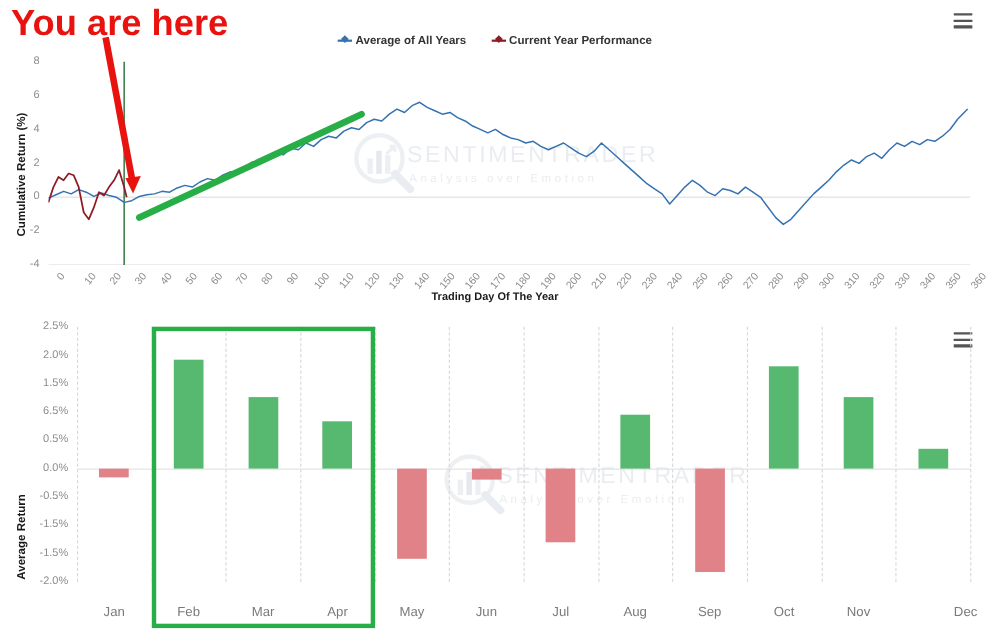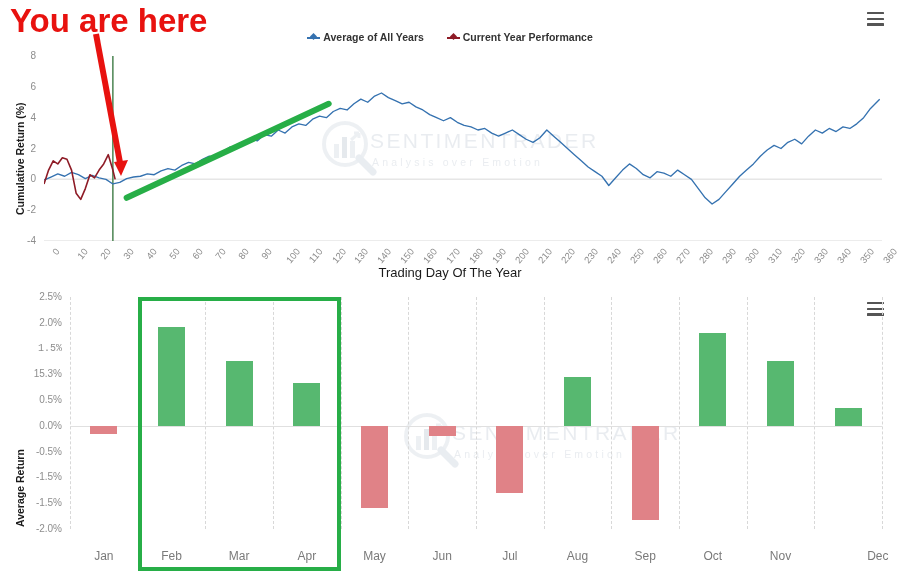--- a/index.html
+++ b/index.html
@@ -37,21 +37,21 @@
     background: currentColor; transform: rotate(45deg);
   }
 
   .hamburger { position: absolute; width: 17px; height: 14px; cursor: pointer; }
   .hamburger i {
     display:block; height: 2.4px; background: #555; margin-bottom: 3.3px;
     border-radius: .5px;
   }
   .hamburger i:last-child { margin-bottom: 0; }
 
-  .axis-title { position:absolute; font-size: 13px; font-weight: normal; color:#1a1a1a; }
+  .axis-title { position:absolute; font-size: 10px; font-weight: bold; color:#1a1a1a; }
   .ylabel-rot {
     position:absolute; font-size: 10.5px; font-weight: bold; color:#1a1a1a;
     transform-origin: 0 0; transform: rotate(-90deg); white-space: nowrap;
   }
   .ytick {
     position:absolute; font-size: 10px; color: #8d8d8d; text-align: right;
     white-space: nowrap;
   }
   .xtick-rot {
     position:absolute; font-size: 9.5px; color: #8d8d8d; white-space: nowrap;
@@ -239,22 +239,22 @@
         <div style="position: absolute; left: 426.3px; width: 27.0667px; top: 128.889px; height: 67.0222px; background: rgb(224, 130, 135);"></div>
         <div style="position: absolute; left: 493.967px; width: 27.0667px; top: 79.9111px; height: 48.9778px; background: rgb(87, 184, 112);"></div>
         <div style="position: absolute; left: 561.633px; width: 27.0667px; top: 128.889px; height: 94.3467px; background: rgb(224, 130, 135);"></div>
         <div style="position: absolute; left: 629.3px; width: 27.0667px; top: 36.0889px; height: 92.8px; background: rgb(87, 184, 112);"></div>
         <div style="position: absolute; left: 696.967px; width: 27.0667px; top: 64.4444px; height: 64.4444px; background: rgb(87, 184, 112);"></div>
         <div style="position: absolute; left: 764.633px; width: 27.0667px; top: 110.844px; height: 18.0444px; background: rgb(87, 184, 112);"></div>
       </div>
     <div id="bot-yticks">
         <div class="ytick" style="left: 0px; width: 62px; top: 9px;">2.5%</div>
         <div class="ytick" style="left: 0px; width: 62px; top: 34.7778px;">2.0%</div>
-        <div class="ytick" style="left: 0px; width: 62px; top: 60.5556px; font-family: Liberation Mono, monospace;">1.5%</div>
-        <div class="ytick" style="left: 0px; width: 62px; top: 86.3333px;">15.3%</div>
+        <div class="ytick" style="left: 0px; width: 62px; top: 60.5556px;">1.5%</div>
+        <div class="ytick" style="left: 0px; width: 62px; top: 86.3333px;">6.5%</div>
         <div class="ytick" style="left: 0px; width: 62px; top: 112.111px;">0.5%</div>
         <div class="ytick" style="left: 0px; width: 62px; top: 137.889px;">0.0%</div>
         <div class="ytick" style="left: 0px; width: 62px; top: 163.667px;">-0.5%</div>
         <div class="ytick" style="left: 0px; width: 62px; top: 189.444px;">-1.5%</div>
         <div class="ytick" style="left: 0px; width: 62px; top: 215.222px;">-1.5%</div>
         <div class="ytick" style="left: 0px; width: 62px; top: 241px;">-2.0%</div>
       </div>
     <div id="bot-xticks">
         <div class="xtick" style="left: 70px; width: 67.6667px; top: 267px;">Jan</div>
         <div class="xtick" style="left: 137.667px; width: 67.6667px; top: 267px;">Feb</div>

